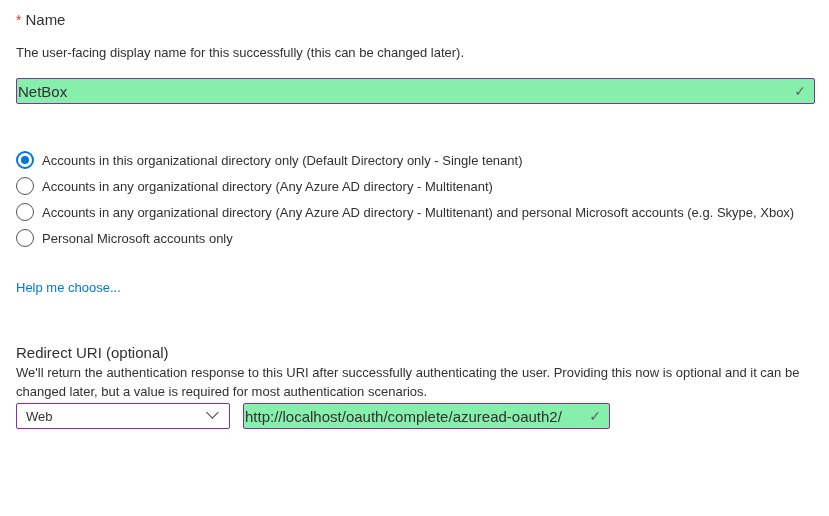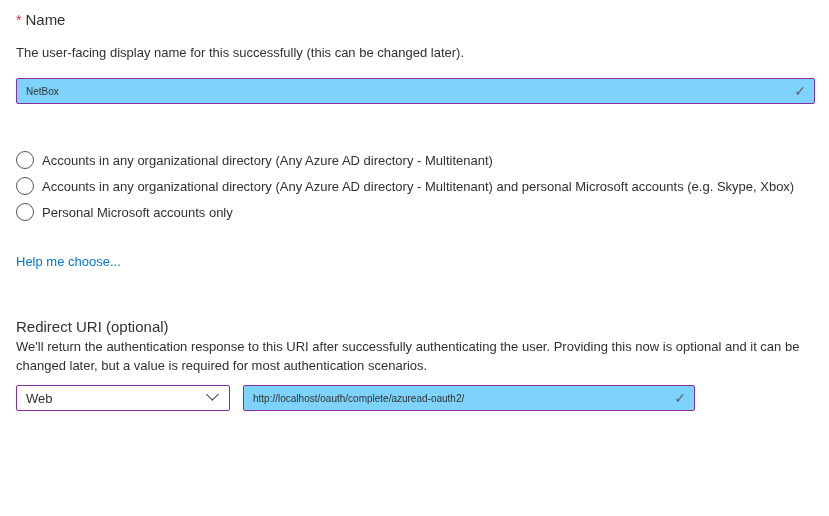--- a/index.html
+++ b/index.html
@@ -32,25 +32,25 @@
     color: var(--text, #323130);
   }
   .field-wrap {
     position: relative;
   }
   .text-field {
     width: 100%;
     height: 26px;
     border: 1.5px solid var(--dirty-border, #8a2da5);
     border-radius: 2px;
-    padding: 0 26px 0 9px;
+    padding: 0 26px 0 1px;
     font-family: "Liberation Sans", sans-serif;
-    font-size: 10px;
-    color: var(--text, #323130);
-    background: #7dd3fc;
+    font-size: 15px;
+    color: var(--text, #323130);
+    background: #86efac;
     outline: none;
   }
   .field-check {
     position: absolute;
     right: 9px;
     top: 50%;
     transform: translateY(-50%);
     color: var(--checkmark, #605e5c);
     font-size: 14px;
     line-height: 1;
@@ -103,21 +103,21 @@
     color: var(--link, #0078d4);
     text-decoration: none;
     cursor: pointer;
   }
 
   .redirect-section { margin-top: 47px; }
   .redirect-section .desc {
     max-width: 800px;
   }
   .uri-row {
-    margin-top: 10px;
+    margin-top: 2px;
     display: flex;
     align-items: center;
   }
   .platform-select {
     width: 214px;
     height: 26px;
     border: 1.5px solid var(--dirty-border, #8a2da5);
     border-radius: 2px;
     background: #fff;
     display: flex;
@@ -132,21 +132,21 @@
   .chevron-down {
     width: 9px;
     height: 9px;
     border-left: 1.5px solid #484644;
     border-bottom: 1.5px solid #484644;
     transform: rotate(-45deg) translateY(-3px);
     margin-top: -3px;
   }
   .uri-field-wrap {
     margin-left: 13px;
-    width: 452px;
+    width: 367px;
     position: relative;
     flex: 0 0 auto;
   }
 </style>
 </head>
 <body>
 
 <div class="page">
 
   <div class="name-section">
@@ -156,20 +156,24 @@
     <div class="desc">The user-facing display name for this successfully (this can be changed later).</div>
     <div class="field-wrap">
       <input class="text-field" type="text" value="NetBox" style="">
       <span class="field-check">✓</span>
     </div>
   </div>
 
   <div class="account-section">
 
     <div class="radio-group">
+      <div class="radio-row selected">
+        <span class="radio-circle"></span>
+        <span class="radio-label">Accounts in this organizational directory only (Default Directory only - Single tenant)</span>
+      </div>
       <div class="radio-row">
         <span class="radio-circle"></span>
         <span class="radio-label">Accounts in any organizational directory (Any Azure AD directory - Multitenant)</span>
       </div>
       <div class="radio-row">
         <span class="radio-circle"></span>
         <span class="radio-label">Accounts in any organizational directory (Any Azure AD directory - Multitenant) and personal Microsoft accounts (e.g. Skype, Xbox)</span>
       </div>
       <div class="radio-row">
         <span class="radio-circle"></span>

